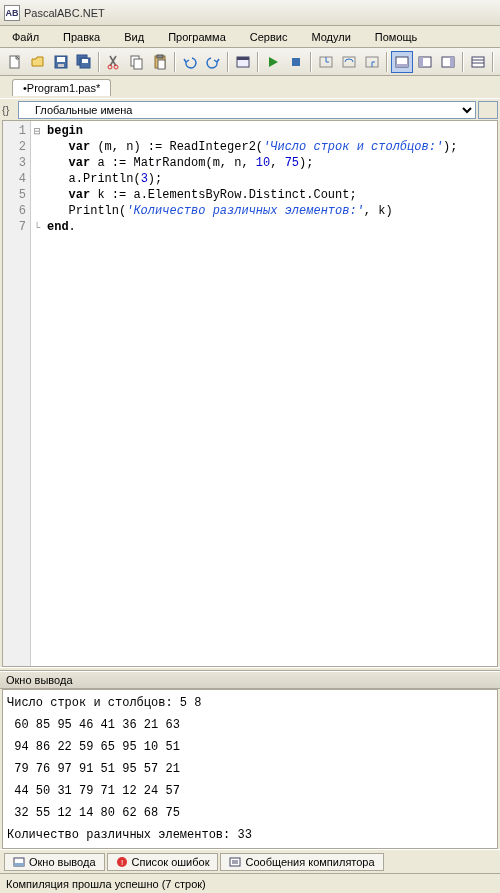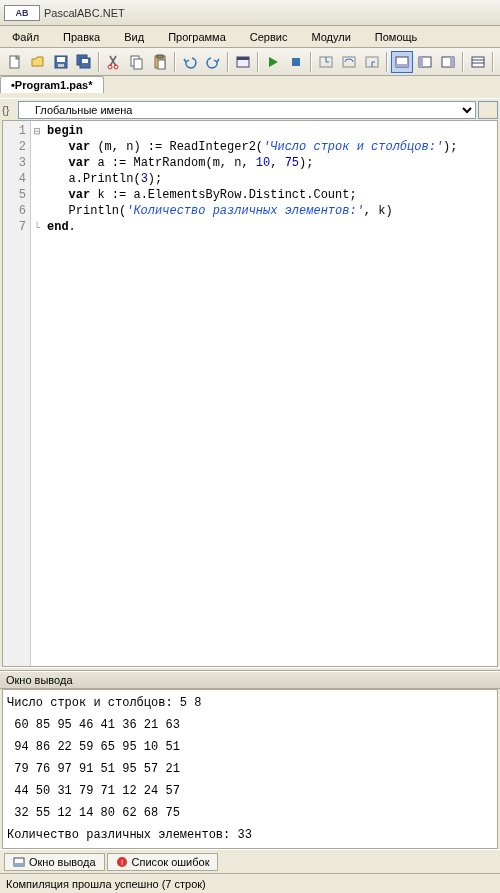--- a/index.html
+++ b/index.html
@@ -16,21 +16,21 @@
 .titlebar {
   height: 26px;
   background: linear-gradient(to bottom, #f5f4f0, #e3e0d0);
   border-bottom: 1px solid #aca899;
   display: flex;
   align-items: center;
   padding: 0 4px;
   gap: 4px;
 }
 .titlebar-icon {
-  width: 36px; height: 16px;
+  width: 16px; height: 16px;
   background: #fff;
   border: 1px solid #888;
   display: flex;
   align-items: center;
   justify-content: center;
   font-size: 9px;
   font-weight: bold;
   color: #336;
 }
 .titlebar-text { color: #333; font-size: 11px; }
@@ -60,23 +60,22 @@
   width: 22px; height: 22px;
   display: flex; align-items: center; justify-content: center;
   cursor: pointer;
   border: 1px solid transparent;
 }
 .tool-sep { width: 2px; height: 20px; border-left: 1px solid #aca899; border-right: 1px solid #fff; margin: 0 2px; }
 .tabbar {
   height: 22px;
   background: #ece9d8;
   display: flex;
-  align-items: flex-start;
-  padding: 0 0;
-  font-weight: bold;
+  align-items: center;
+  padding: 0 12px;
 }
 .tab {
   background: #fff;
   border: 1px solid #aca899;
   border-bottom: none;
   padding: 2px 10px;
   font-size: 11px;
   border-radius: 3px 3px 0 0;
 }
 .scope-bar {
@@ -376,17 +375,25 @@
       </svg>
     <span>Окно вывода</span>
   </div>
   <div class="bottom-tab">
     <svg class="bt-icon" width="12" height="12">
         <circle cx="6" cy="6" r="5" fill="#d33"></circle>
         <text x="6" y="9" text-anchor="middle" fill="#fff" font-size="8">!</text>
       </svg>
     <span>Список ошибок</span>
   </div>
+  <div class="bottom-tab">
+    <svg class="bt-icon" width="12" height="12">
+        <rect x="1" y="2" width="10" height="8" fill="#fff" stroke="#446"></rect>
+        <line x1="3" y1="5" x2="9" y2="5" stroke="#446"></line>
+        <line x1="3" y1="7" x2="9" y2="7" stroke="#446"></line>
+      </svg>
+    <span>Сообщения компилятора</span>
+  </div>
 </div>
 
 <div class="statusbar">
   <span>Компиляция прошла успешно (7 строк)</span>
 </div>
 
 </body></html>

